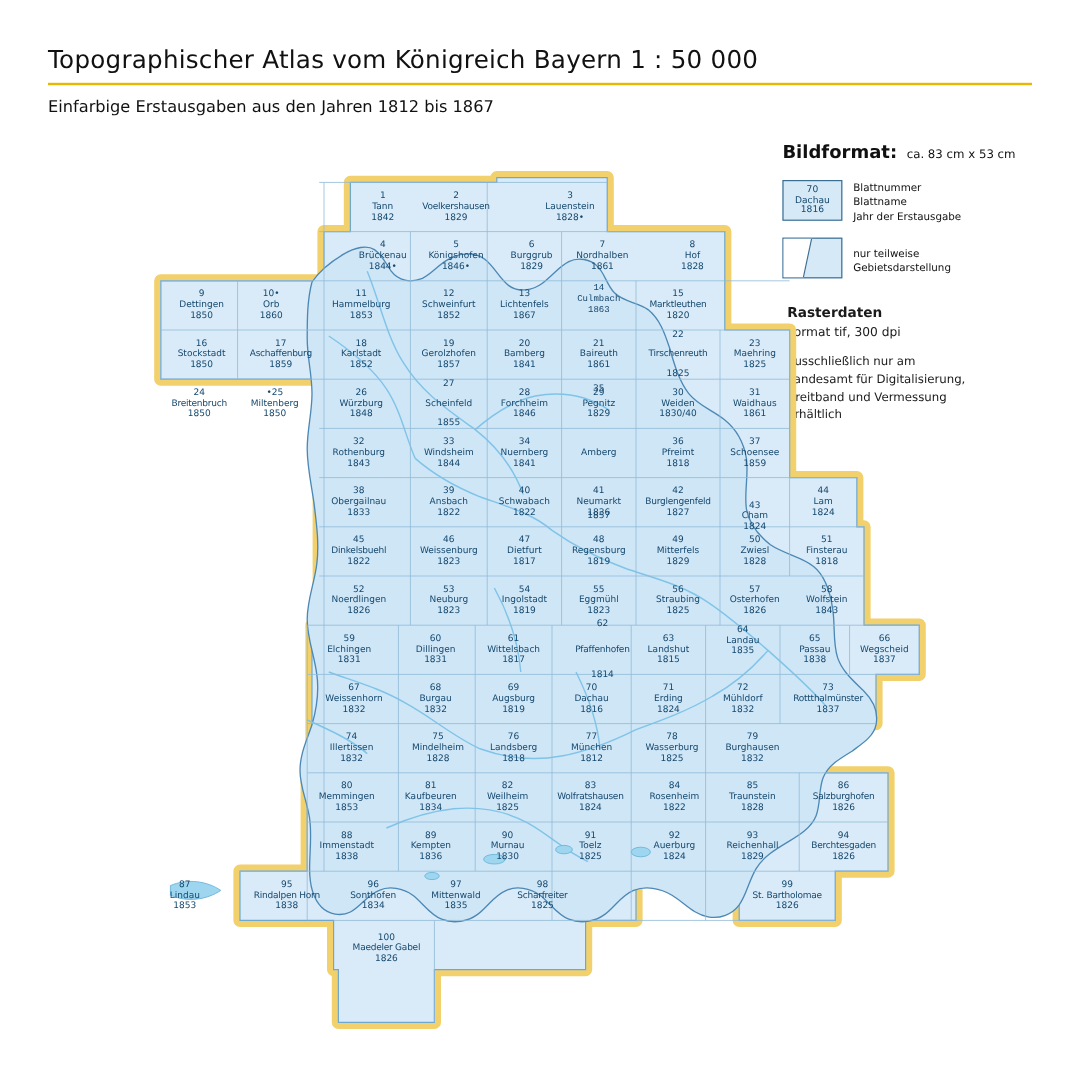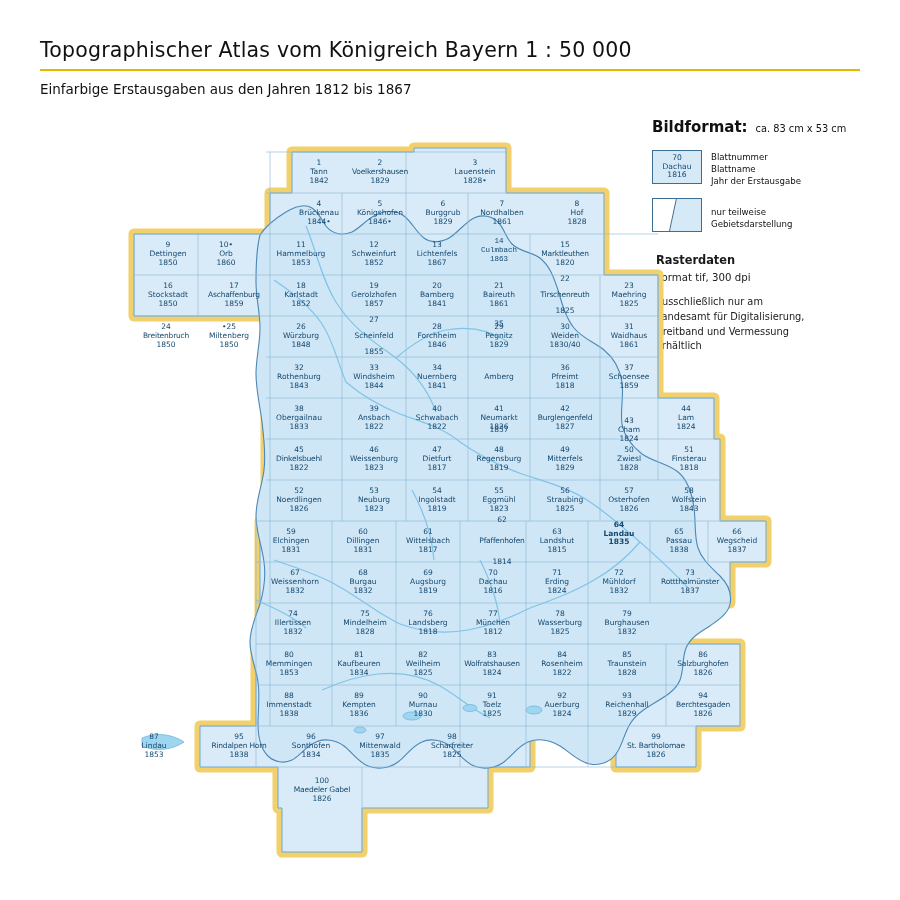--- a/index.html
+++ b/index.html
@@ -558,21 +558,21 @@
     <div class="sheet wide" style="left: 400px; top: 391px; width: 84px; height: 41px; gap: 12px;">
       <span class="num">62</span>
       <span class="nm">Pfaffenhofen</span>
       <span class="yr">1814</span>
     </div>
     <div class="sheet" style="left: 466px; top: 391px; width: 62px; height: 41px;">
       <span class="num">63</span>
       <span class="nm">Landshut</span>
       <span class="yr">1815</span>
     </div>
-    <div class="sheet" style="left: 528px; top: 391px; width: 62px; height: 26px; font-weight: bold;">
+    <div class="sheet" style="left: 528px; top: 391px; width: 62px; height: 26px;">
       <span class="num">64</span>
       <span class="nm">Landau</span>
       <span class="yr">1835</span>
     </div>
     <div class="sheet" style="left: 590px; top: 391px; width: 58px; height: 41px;">
       <span class="num">65</span>
       <span class="nm">Passau</span>
       <span class="yr">1838</span>
     </div>
     <div class="sheet" style="left: 648px; top: 391px; width: 58px; height: 41px;">

